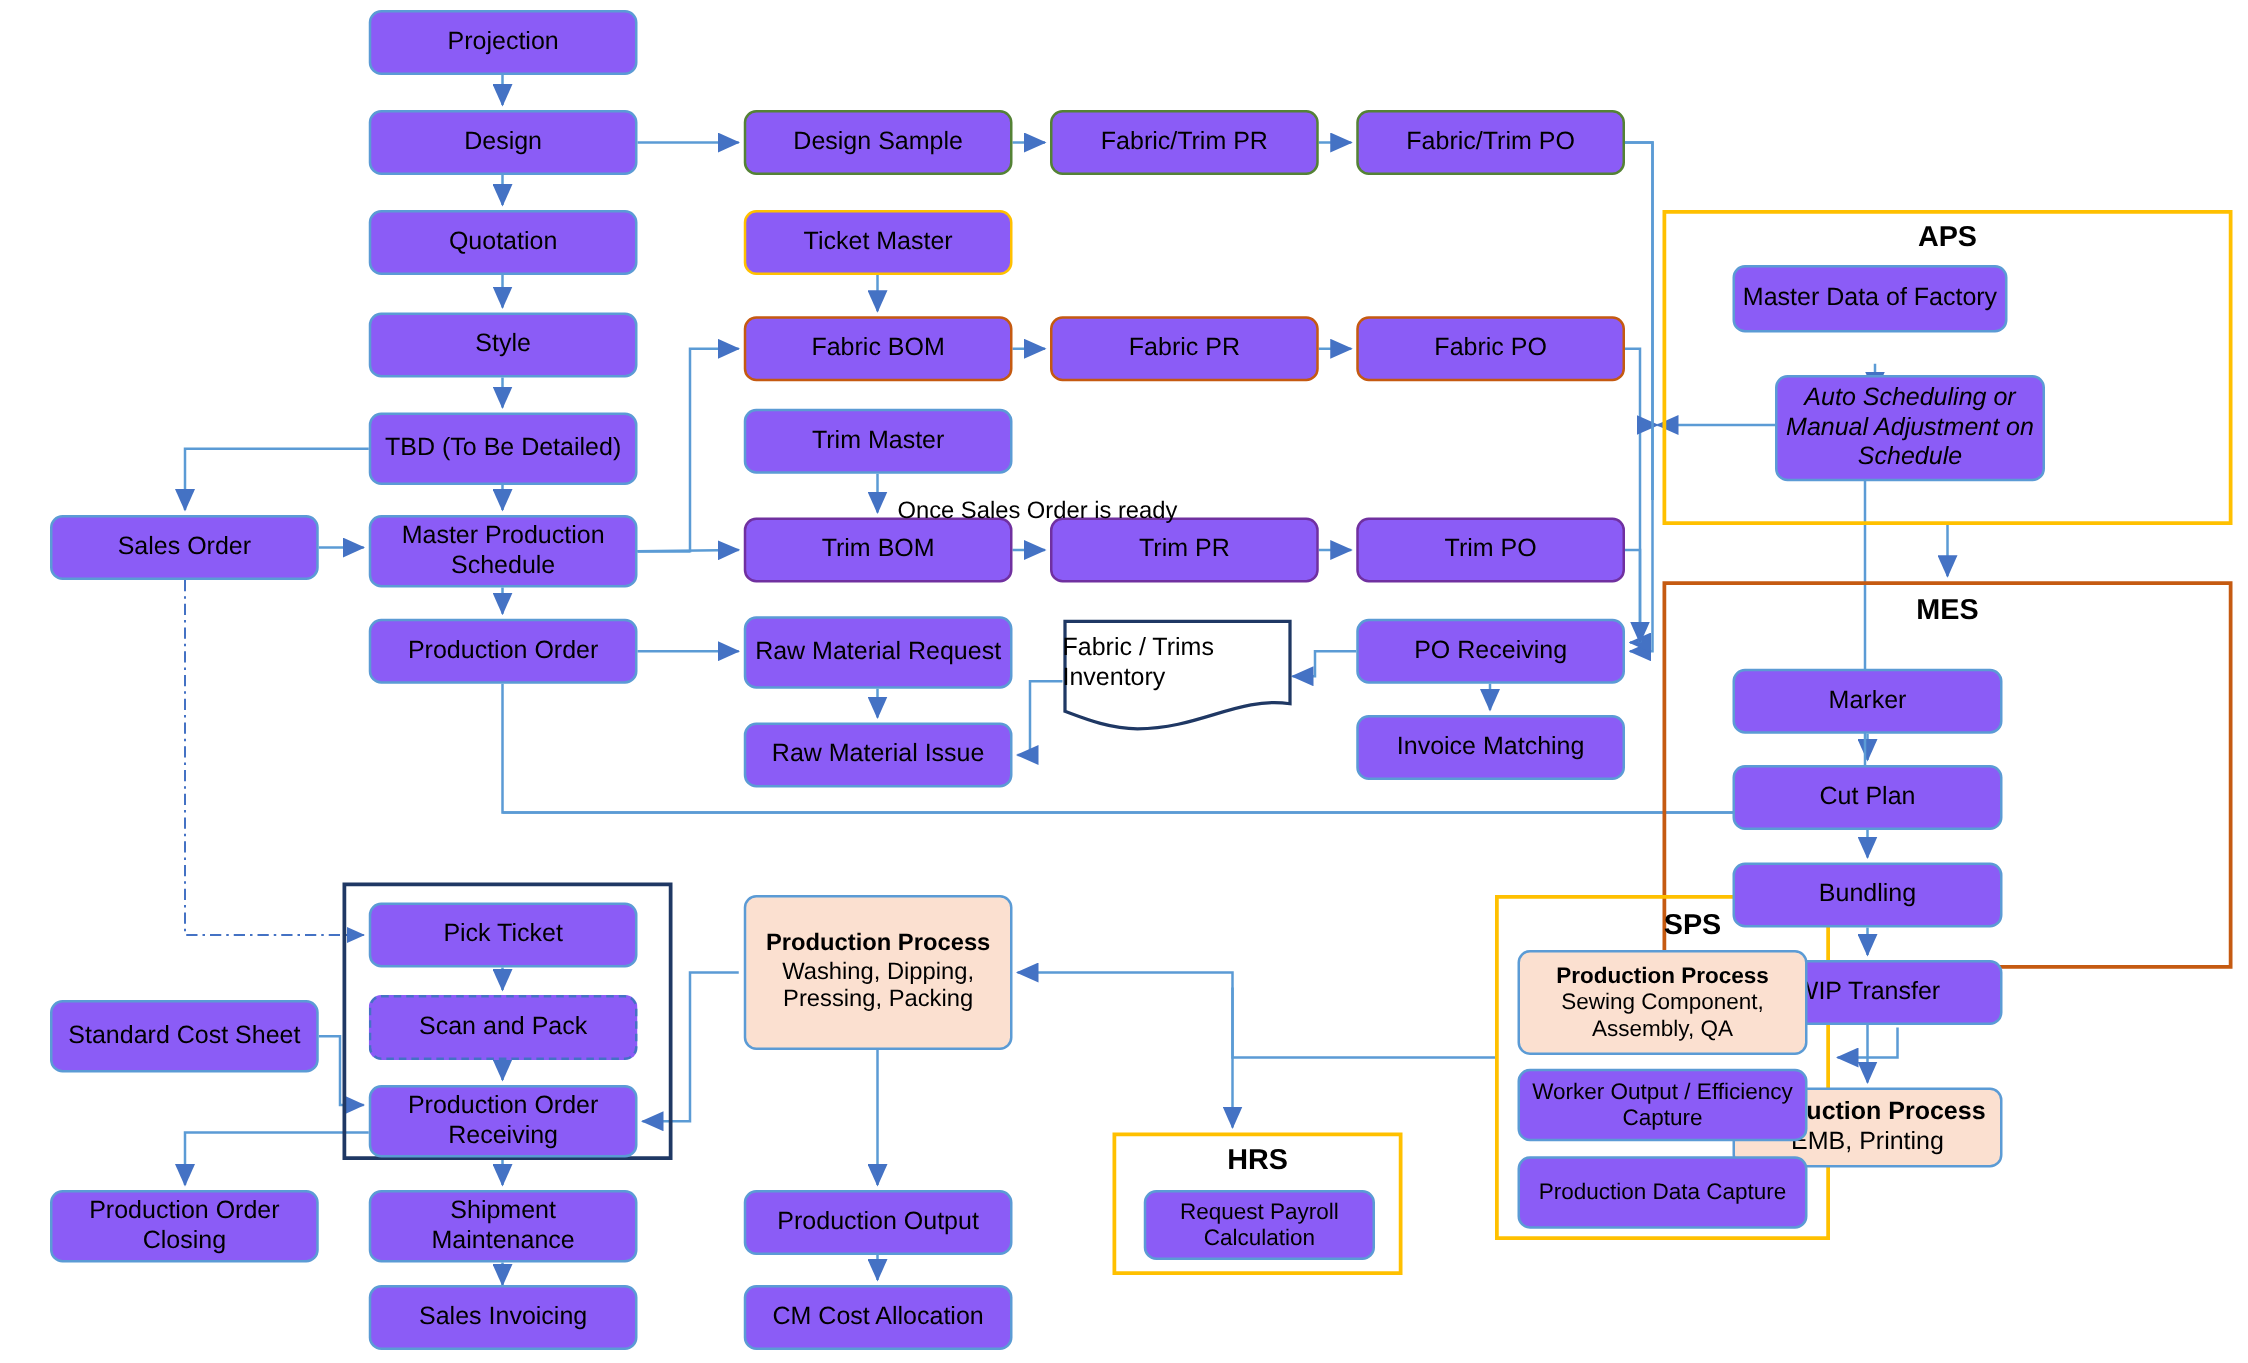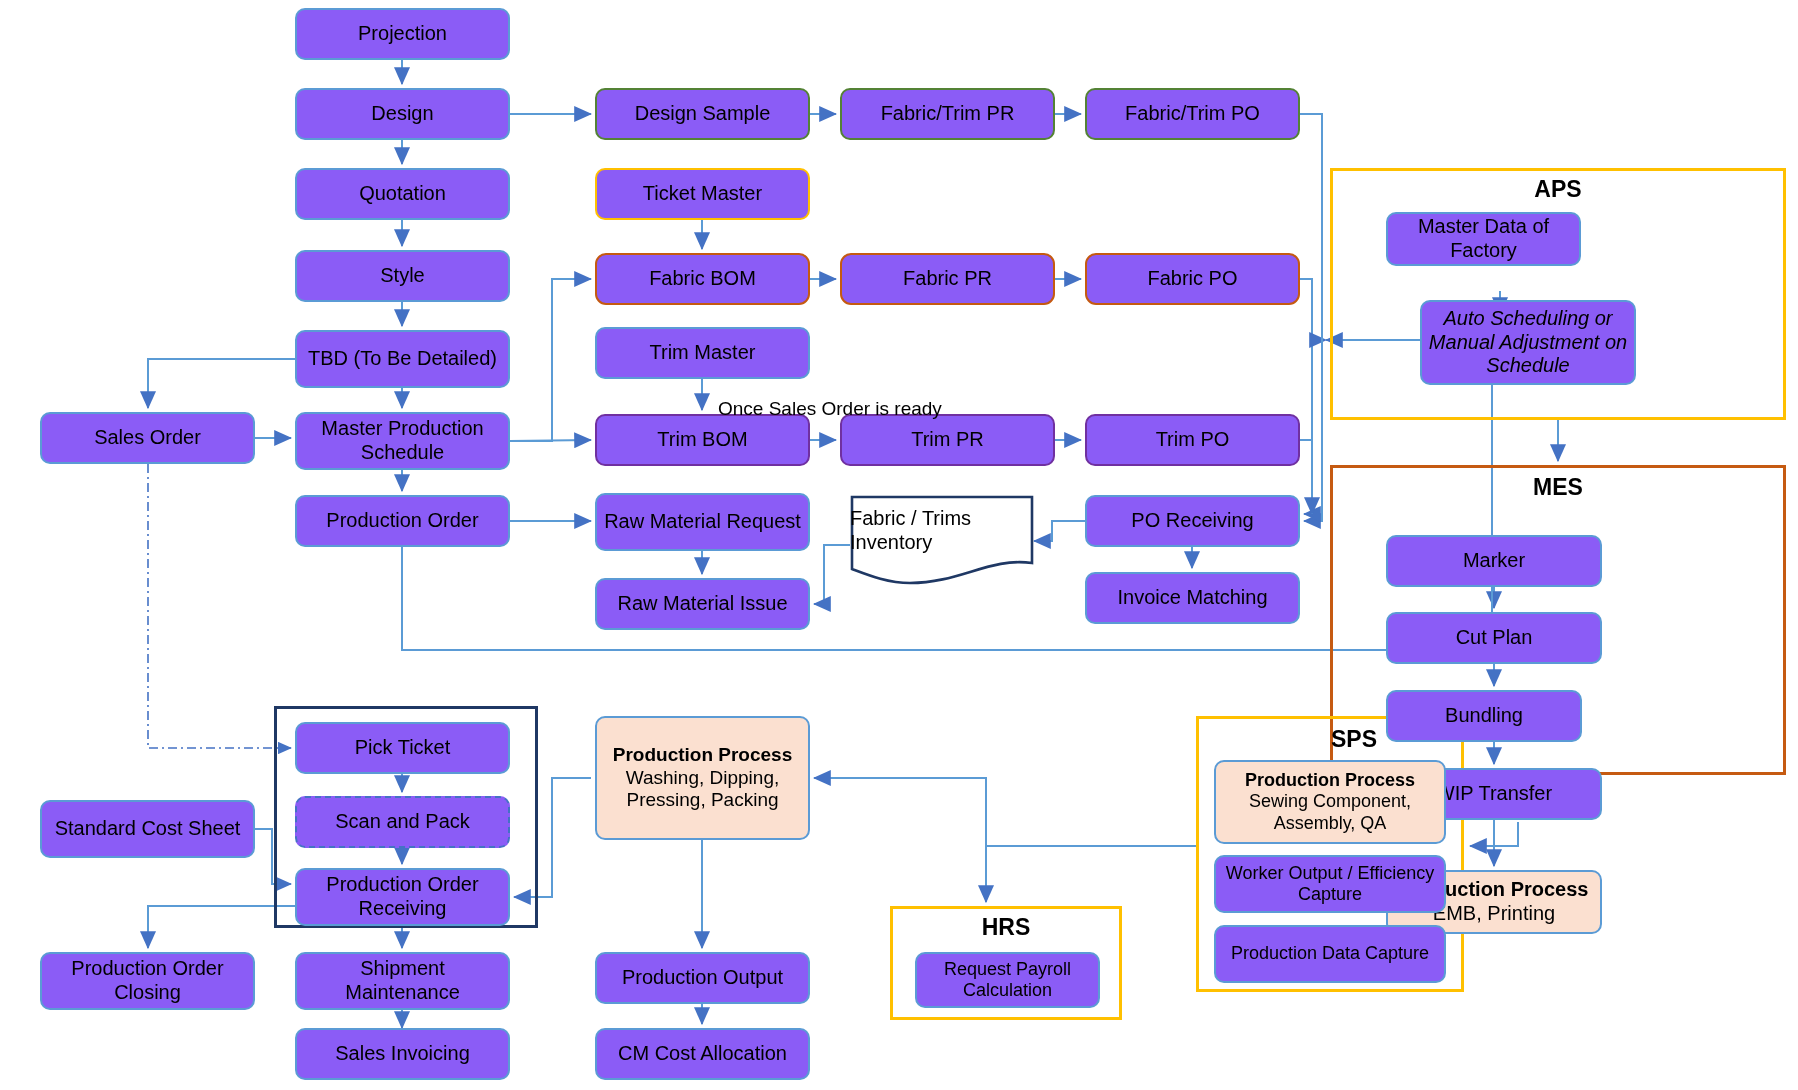--- a/index.html
+++ b/index.html
@@ -16,21 +16,21 @@
     border-radius:10px;
     background:#8b5cf6;
     color:#000;
     font-size:20px;
     line-height:1.18;
     padding:2px 6px;
     z-index:3;
   }
   .node.green{border-color:#548235;}
   .node.yellow{border-color:#ffc000;}
-  .node.orange{border-color:#c55a11;border-radius:11px;}
+  .node.orange{border-color:#c55a11;}
   .node.purple{border-color:#7030a0;}
   .node.dashdot{border-style:dashed;border-color:#4472c4;}
   .node.peach{background:#fbe0d0;border-color:#5b9bd5;}
   .node.small{font-size:18px;}
 
   .node .ttl{font-weight:bold;display:block;}
   .node .sub{display:block;}
 
   .group{
     position:absolute;box-sizing:border-box;
@@ -255,34 +255,34 @@
       <span>Invoice Matching</span>
     </div>
 
   <div class="docshape" style="left:850px;top:495px;width:184px;height:92px;">
     <svg width="184" height="92" viewBox="0 0 184 92">
       <path d="M2,2 L182,2 L182,68 C140,62 110,88 60,88 C38,88 18,80 2,74 Z" fill="#ffffff" stroke="#1f3864" stroke-width="2.6"></path>
     </svg>
     <div class="dtext">Fabric / Trims Inventory</div>
   </div>
 
-  <div class="node" style="left:1386px;top:212px;width:195px;height:54px;">
+  <div class="node" style="left:1386px;top:212px;width:220px;height:54px;">
       <span>Master Data of Factory</span>
     </div>
   <div class="node" style="left:1420px;top:300px;width:216px;height:85px;font-style:italic;">
       <span>Auto Scheduling or Manual Adjustment on Schedule</span>
     </div>
 
   <div class="node" style="left:1386px;top:535px;width:216px;height:52px;">
       <span>Marker</span>
     </div>
   <div class="node" style="left:1386px;top:612px;width:216px;height:52px;">
       <span>Cut Plan</span>
     </div>
-  <div class="node" style="left:1386px;top:690px;width:196px;height:52px;">
+  <div class="node" style="left:1386px;top:690px;width:216px;height:52px;">
       <span>Bundling</span>
     </div>
   <div class="node" style="left:1386px;top:768px;width:216px;height:52px;">
       <span>WIP Transfer</span>
     </div>
   <div class="node peach" style="left:1386px;top:870px;width:216px;height:64px;flex-direction:column;">
     <span class="ttl">Production Process</span>
     <span class="sub">EMB, Printing</span>
   </div>
 

